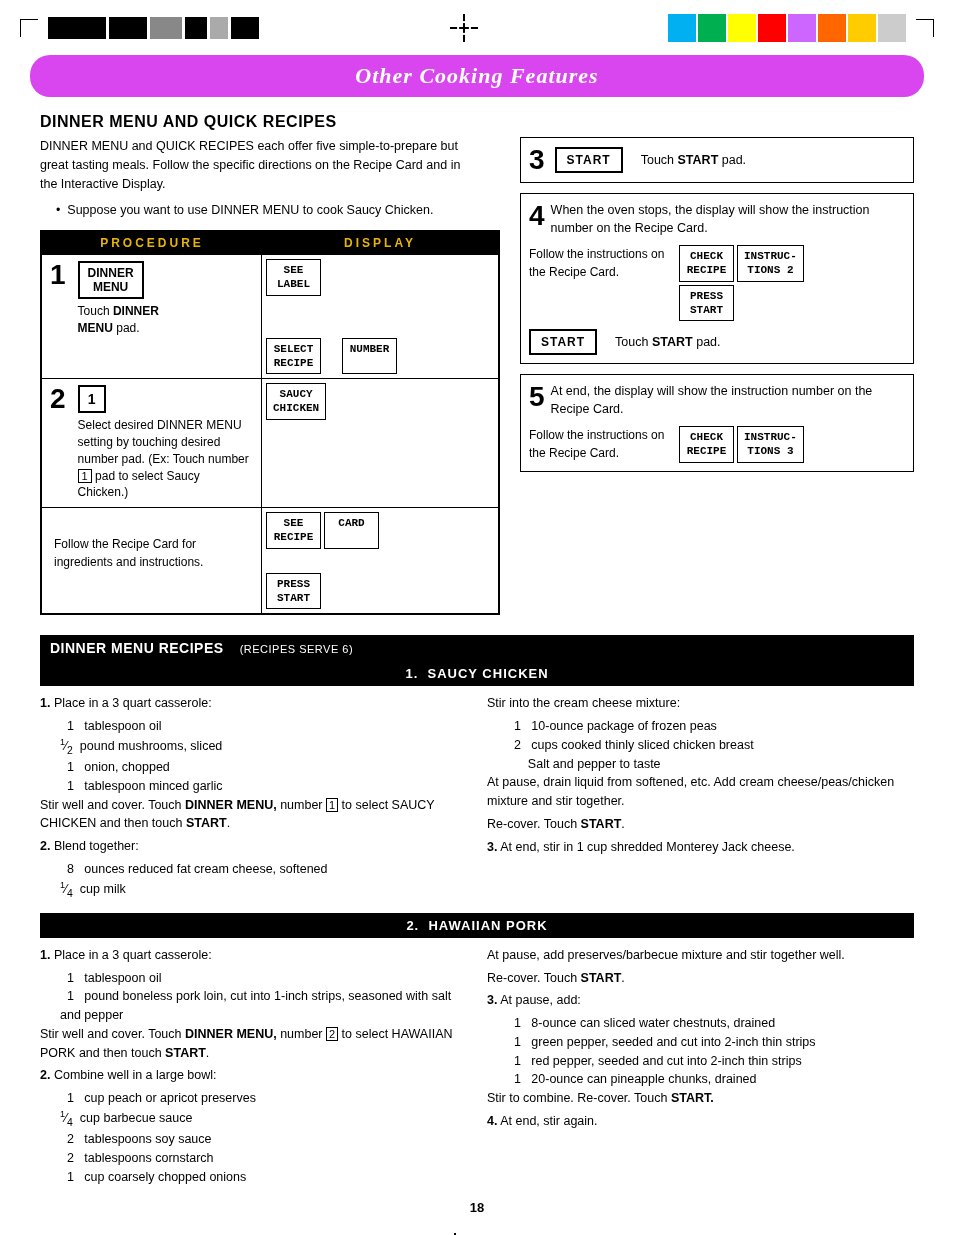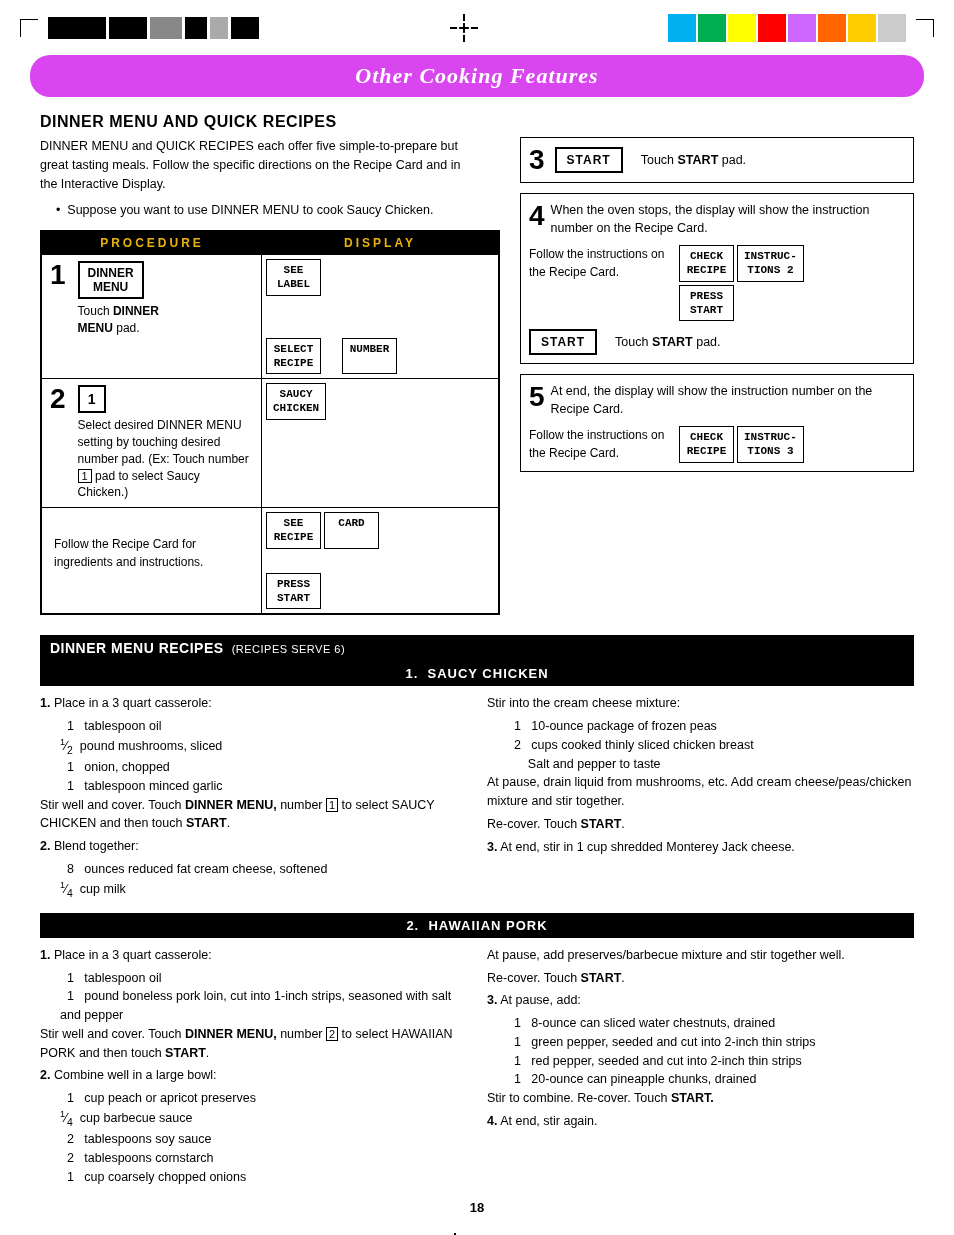--- a/index.html
+++ b/index.html
@@ -196,21 +196,21 @@
     }
 
     
     .recipes-header {
       background: #000;
       color: #fff;
       padding: 5px 10px;
       margin-bottom: 0;
       display: flex;
       align-items: baseline;
-      gap: 8px;
+      gap: 16px;
     }
     .recipes-title {
       font-size: 14px;
       font-weight: 900;
       text-transform: uppercase;
       letter-spacing: 0.5px;
     }
     .recipes-subtitle {
       font-size: 11px;
       font-weight: normal;
@@ -448,21 +448,21 @@
           <div><sup>1</sup>⁄<sub>4</sub>&nbsp; cup milk</div>
         </div>
       </div>
       <div class="recipe-col">
         <p>Stir into the cream cheese mixture:</p>
         <div class="indent-list">
           <div>&nbsp;&nbsp;1&nbsp;&nbsp; 10-ounce package of frozen peas</div>
           <div>&nbsp;&nbsp;2&nbsp;&nbsp; cups cooked thinly sliced chicken breast</div>
           <div>&nbsp;&nbsp;&nbsp;&nbsp;&nbsp; Salt and pepper to taste</div>
         </div>
-        <p>At pause, drain liquid from mushrooms, etc. Add cream cheese/peas/chicken mixture and stir together.</p>
+        <p>At pause, drain liquid from softened, etc. Add cream cheese/peas/chicken mixture and stir together.</p>
         <p>Re-cover. Touch <strong>START</strong>.</p>
         <p><strong>3.</strong> At end, stir in 1 cup shredded Monterey Jack cheese.</p>
       </div>
     </div>
 
     <div style="margin-top:12px;">
       <div class="recipe-title-bar">
         <span>2.&nbsp; HAWAIIAN PORK</span>
       </div>
       <div class="recipe-two-col">

